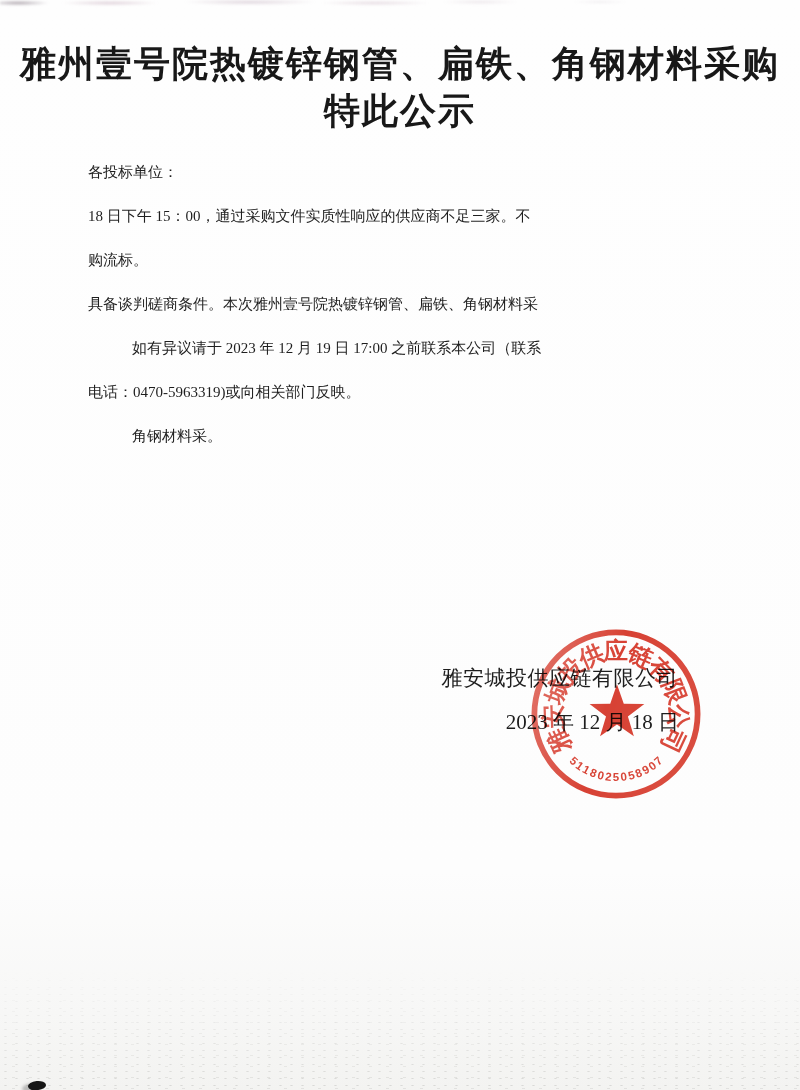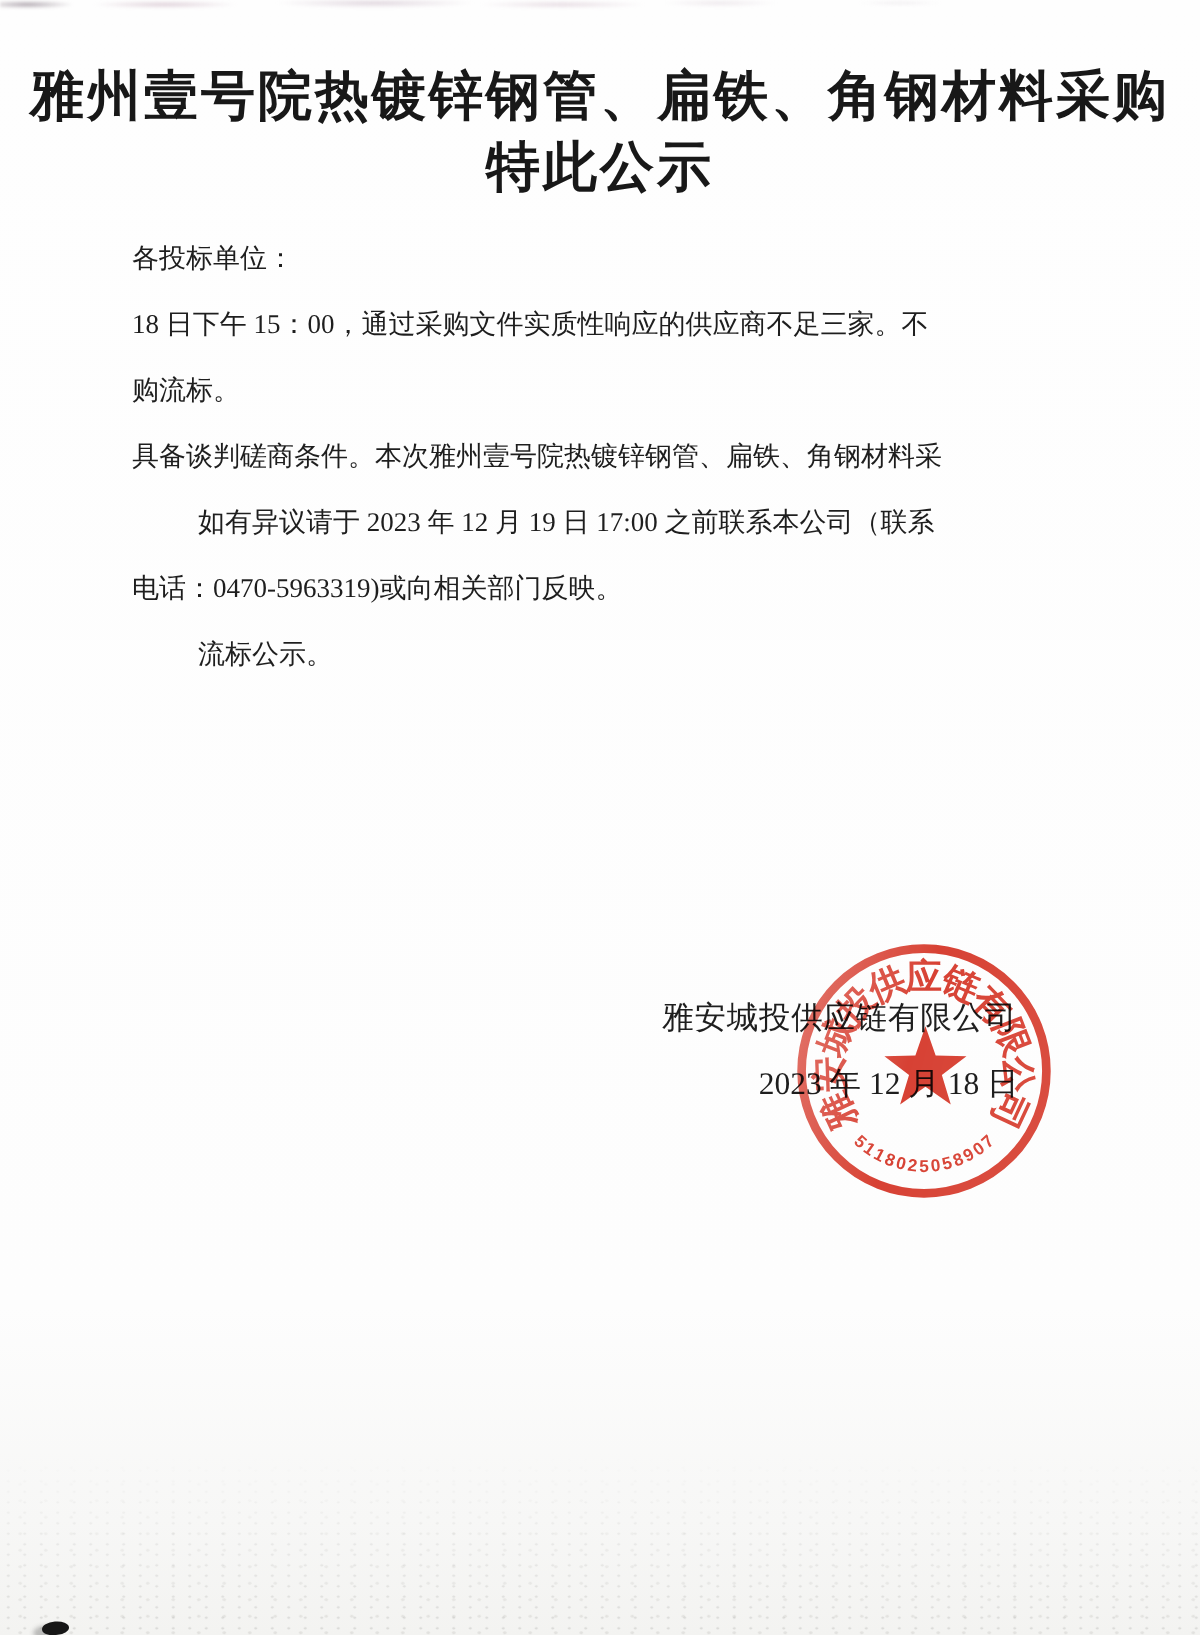--- a/index.html
+++ b/index.html
@@ -42,21 +42,21 @@
   }
   
   .doc-title {
     position: absolute; top: 40px; left: 0; width: 100%;
     text-align: center; color: #181818;
     font-family: "Liberation Sans", sans-serif;
     font-weight: bold; font-size: 36px; line-height: 47px; letter-spacing: 2px;
   }
   .body-text {
     position: absolute; top: 150px; left: 88px; width: 630px;
-    font-size: 18px; line-height: 44px; color: #1e1e1e;
+    font-size: 15px; line-height: 44px; color: #1e1e1e;
   }
   .line { white-space: nowrap; }
   .indent { text-indent: 44px; }
   .sig { position: absolute; white-space: nowrap; color: #1e1e1e; font-size: 21px; }
   .sig-company { top: 664px; right: 122px; letter-spacing: 0.5px; }
   .sig-date { top: 708px; right: 121px; }
   
   .seal {
     position: absolute; left: 520px; top: 618px; width: 192px; height: 192px;
     mix-blend-mode: multiply; opacity: 0.92; filter: blur(0.3px);
@@ -85,21 +85,21 @@
     <div class="line">特此公示</div>
   </div>
 
   <div class="body-text">
     <div class="line">各投标单位：</div>
     <div class="line">18 日下午 15：00，通过采购文件实质性响应的供应商不足三家。不</div>
     <div class="line">购流标。</div>
     <div class="line">具备谈判磋商条件。本次雅州壹号院热镀锌钢管、扁铁、角钢材料采</div>
     <div class="line indent">如有异议请于 2023 年 12 月 19 日 17:00 之前联系本公司（联系</div>
     <div class="line">电话：0470-5963319)或向相关部门反映。</div>
-    <div class="line indent">流标公示。</div>
+    <div class="line indent">角钢材料采。</div>
   </div>
 
   <div class="sig sig-company">雅安城投供应链有限公司</div>
   <div class="sig sig-date">2023 年 12 月 18 日</div>
 
   <div class="seal">
     <svg viewBox="0 0 200 200" xmlns="http://www.w3.org/2000/svg">
       <circle cx="100" cy="100" r="85" fill="none" stroke-width="6" stroke="#d63122"></circle>
       <path d="M101 69 L108.1 89.3 L129.5 89.7 L112.4 102.7 L118.6 123.3 L101 111 L83.4 123.3 L89.6 102.7 L72.5 89.7 L94 89.3 Z" fill="#d63122"></path>
     <text class="seal-char" fill="#d63122" transform="translate(100,100) rotate(-115) translate(0,-57)">雅</text>

